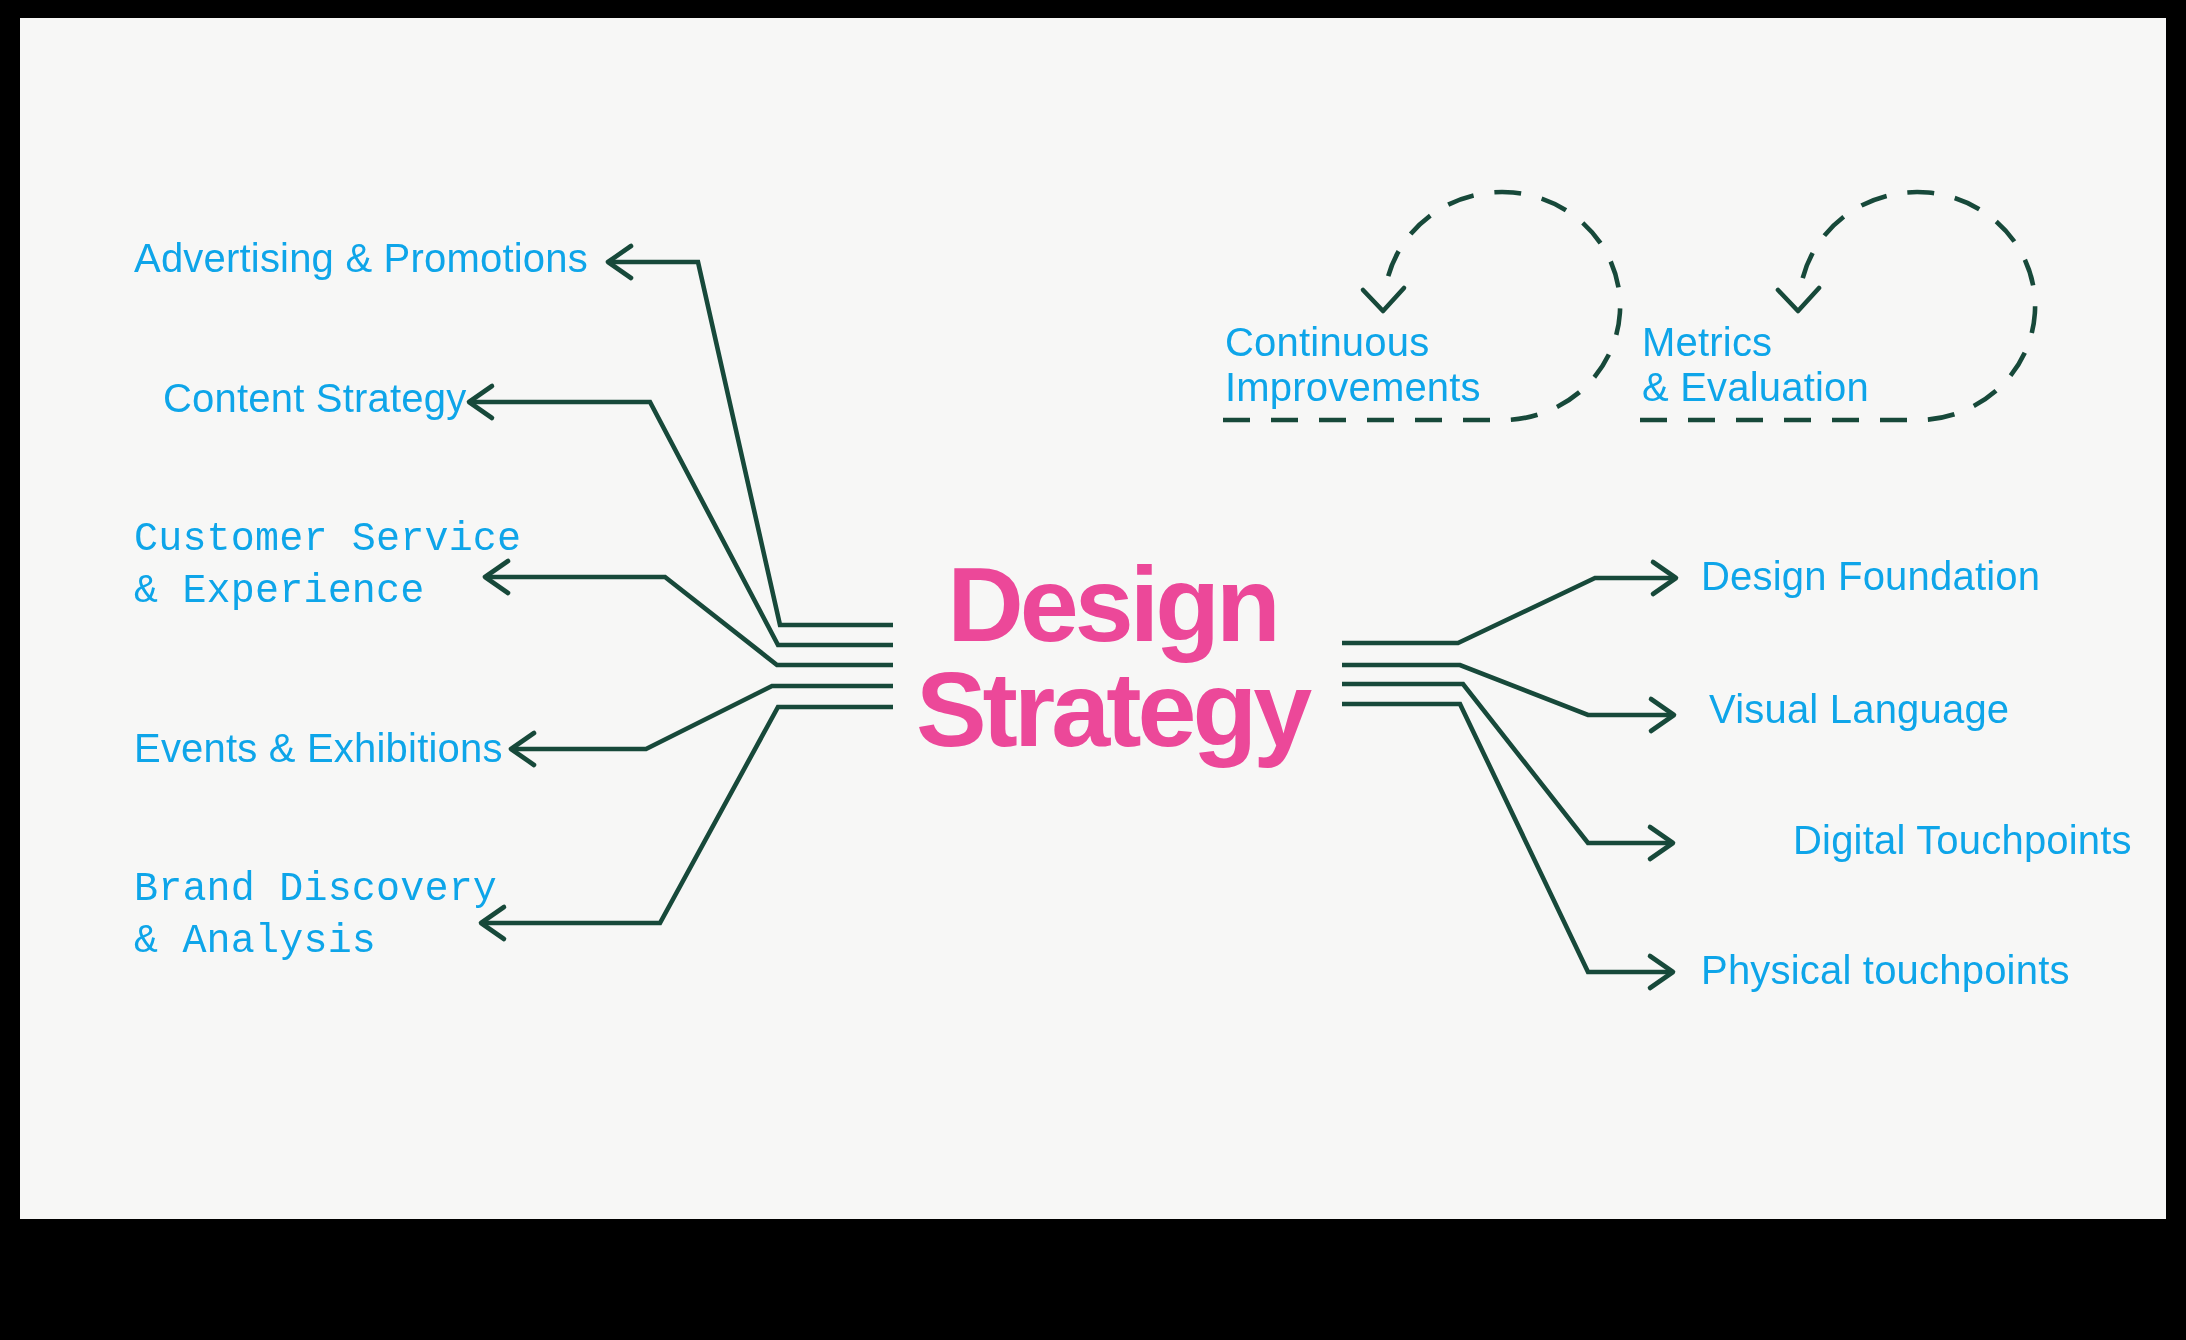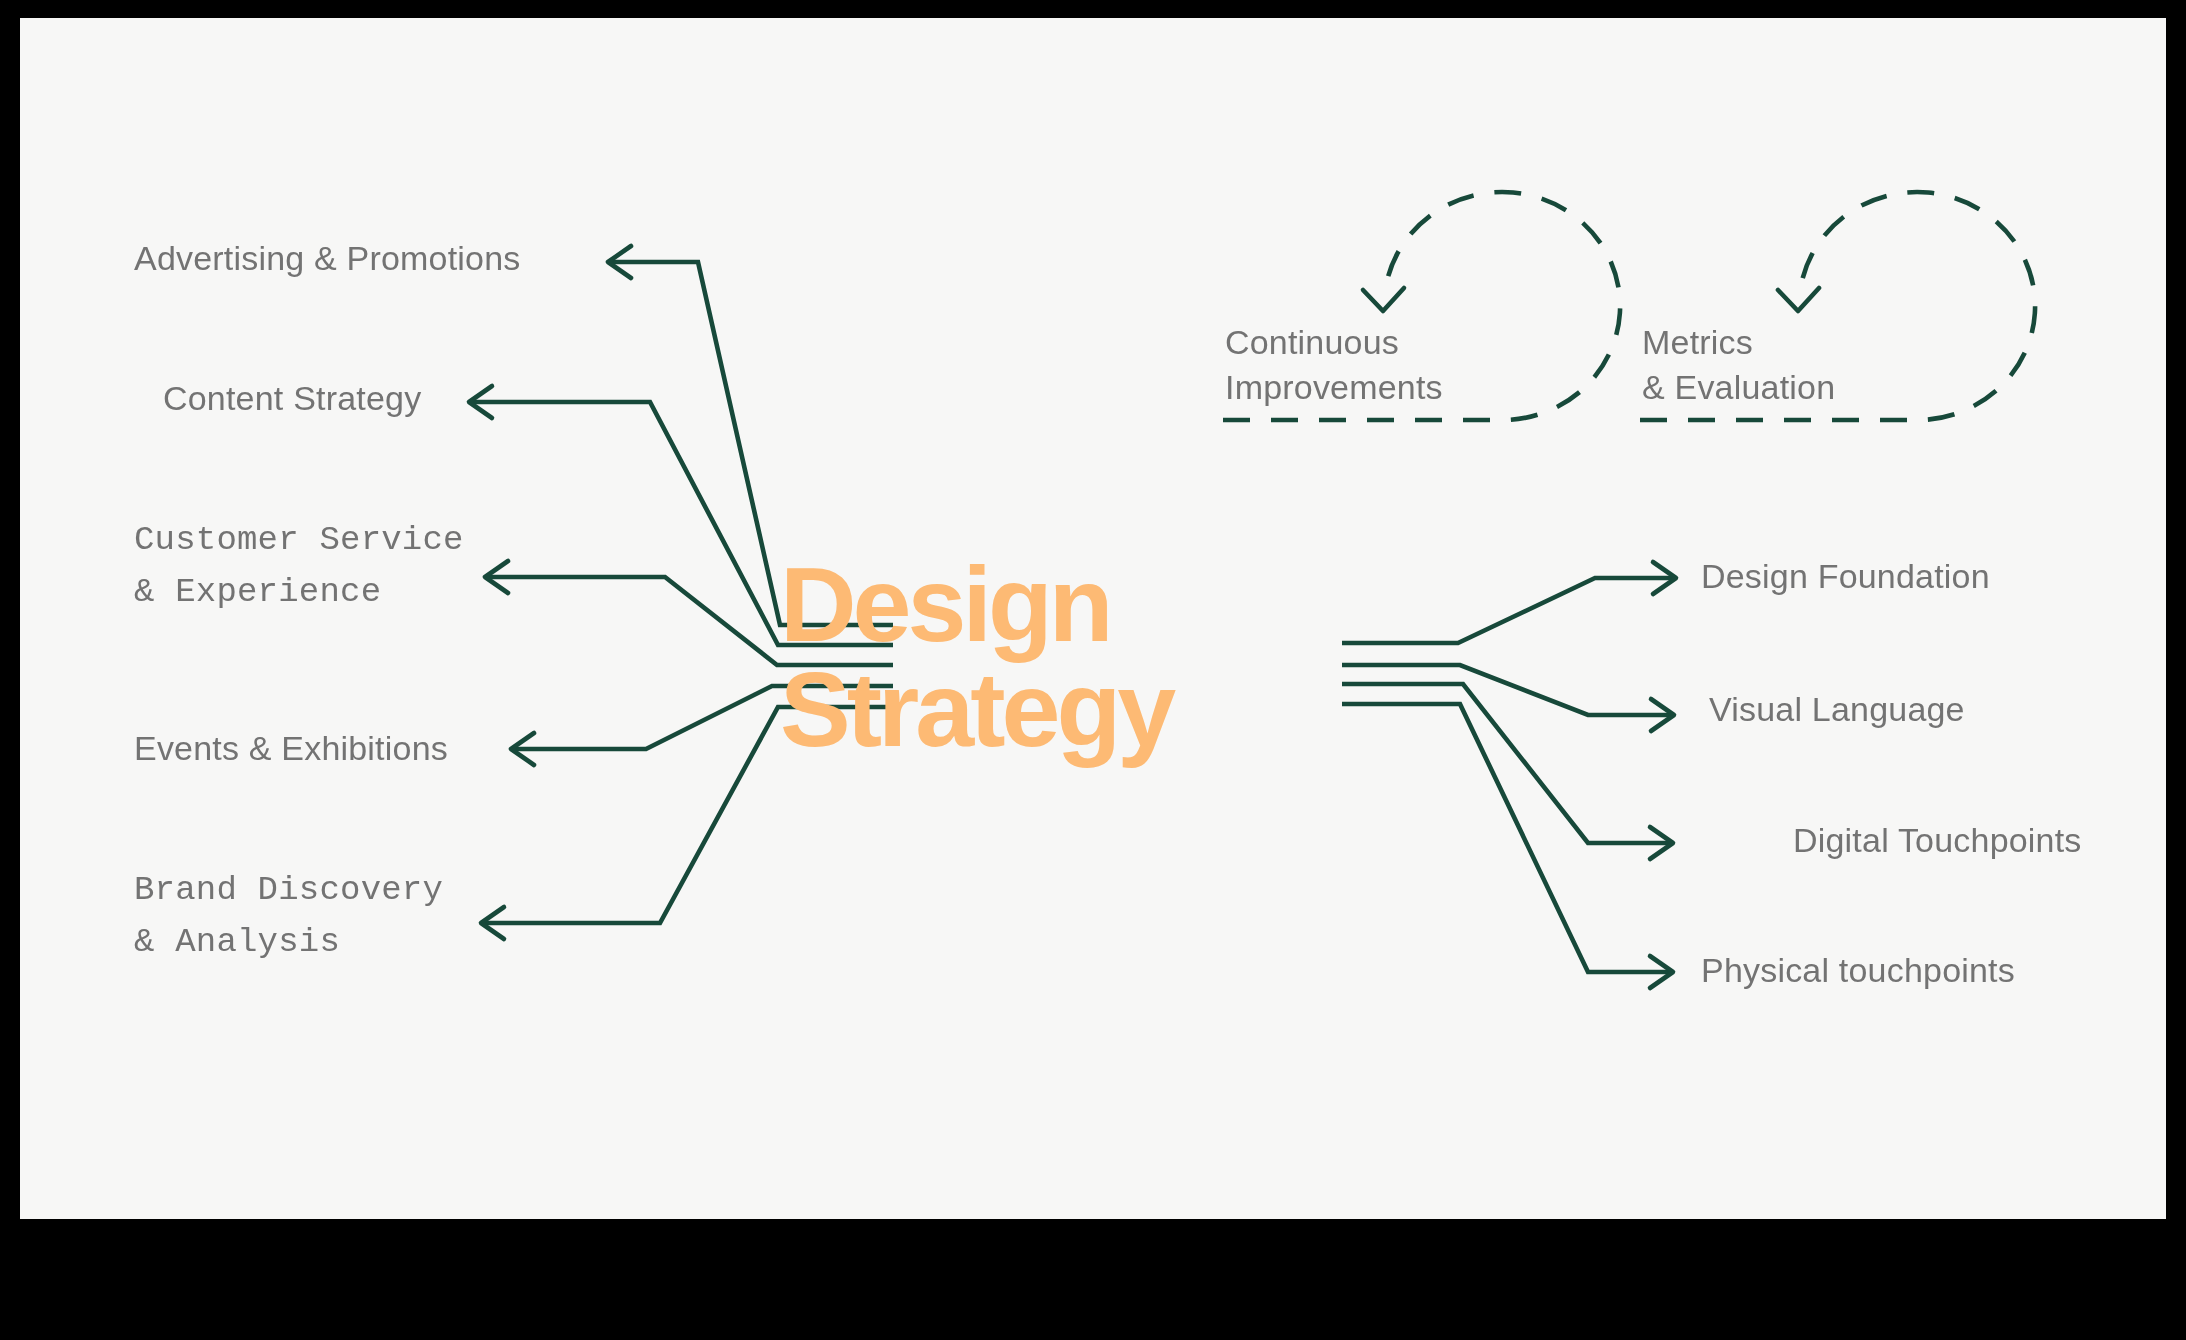--- a/index.html
+++ b/index.html
@@ -8,29 +8,29 @@
     background: #000000; overflow: hidden;
     font-family: "Liberation Sans", "DejaVu Sans", sans-serif;
   }
   #panel {
     position: absolute; left: 20px; top: 18px;
     width: 2146px; height: 1201px;
     background: #f7f7f6;
   }
   svg.lines { position: absolute; left: 0; top: 0; }
   .label {
-    position: absolute; color: #737373; font-size: 34px;
+    position: absolute; color: #0ea5e9; font-size: 40px;
     line-height: 48px; white-space: nowrap; letter-spacing: 0.2px;
   }
   .label.two { line-height: 52px; }
   .label.loop-label { line-height: 45px; }
   .label span { display: block; }
   #title {
     position: absolute; left: 780px; top: 552px; width: 664px;
-    text-align: left; color: #fdba74;
+    text-align: center; color: #ec4899;
     font-size: 106px; font-weight: bold; letter-spacing: -4px;
     line-height: 105px; white-space: nowrap;
   }
   #title span { display: block; }
 </style>
 </head>
 <body>
 
 <div id="frame">
   <div id="panel"></div>

